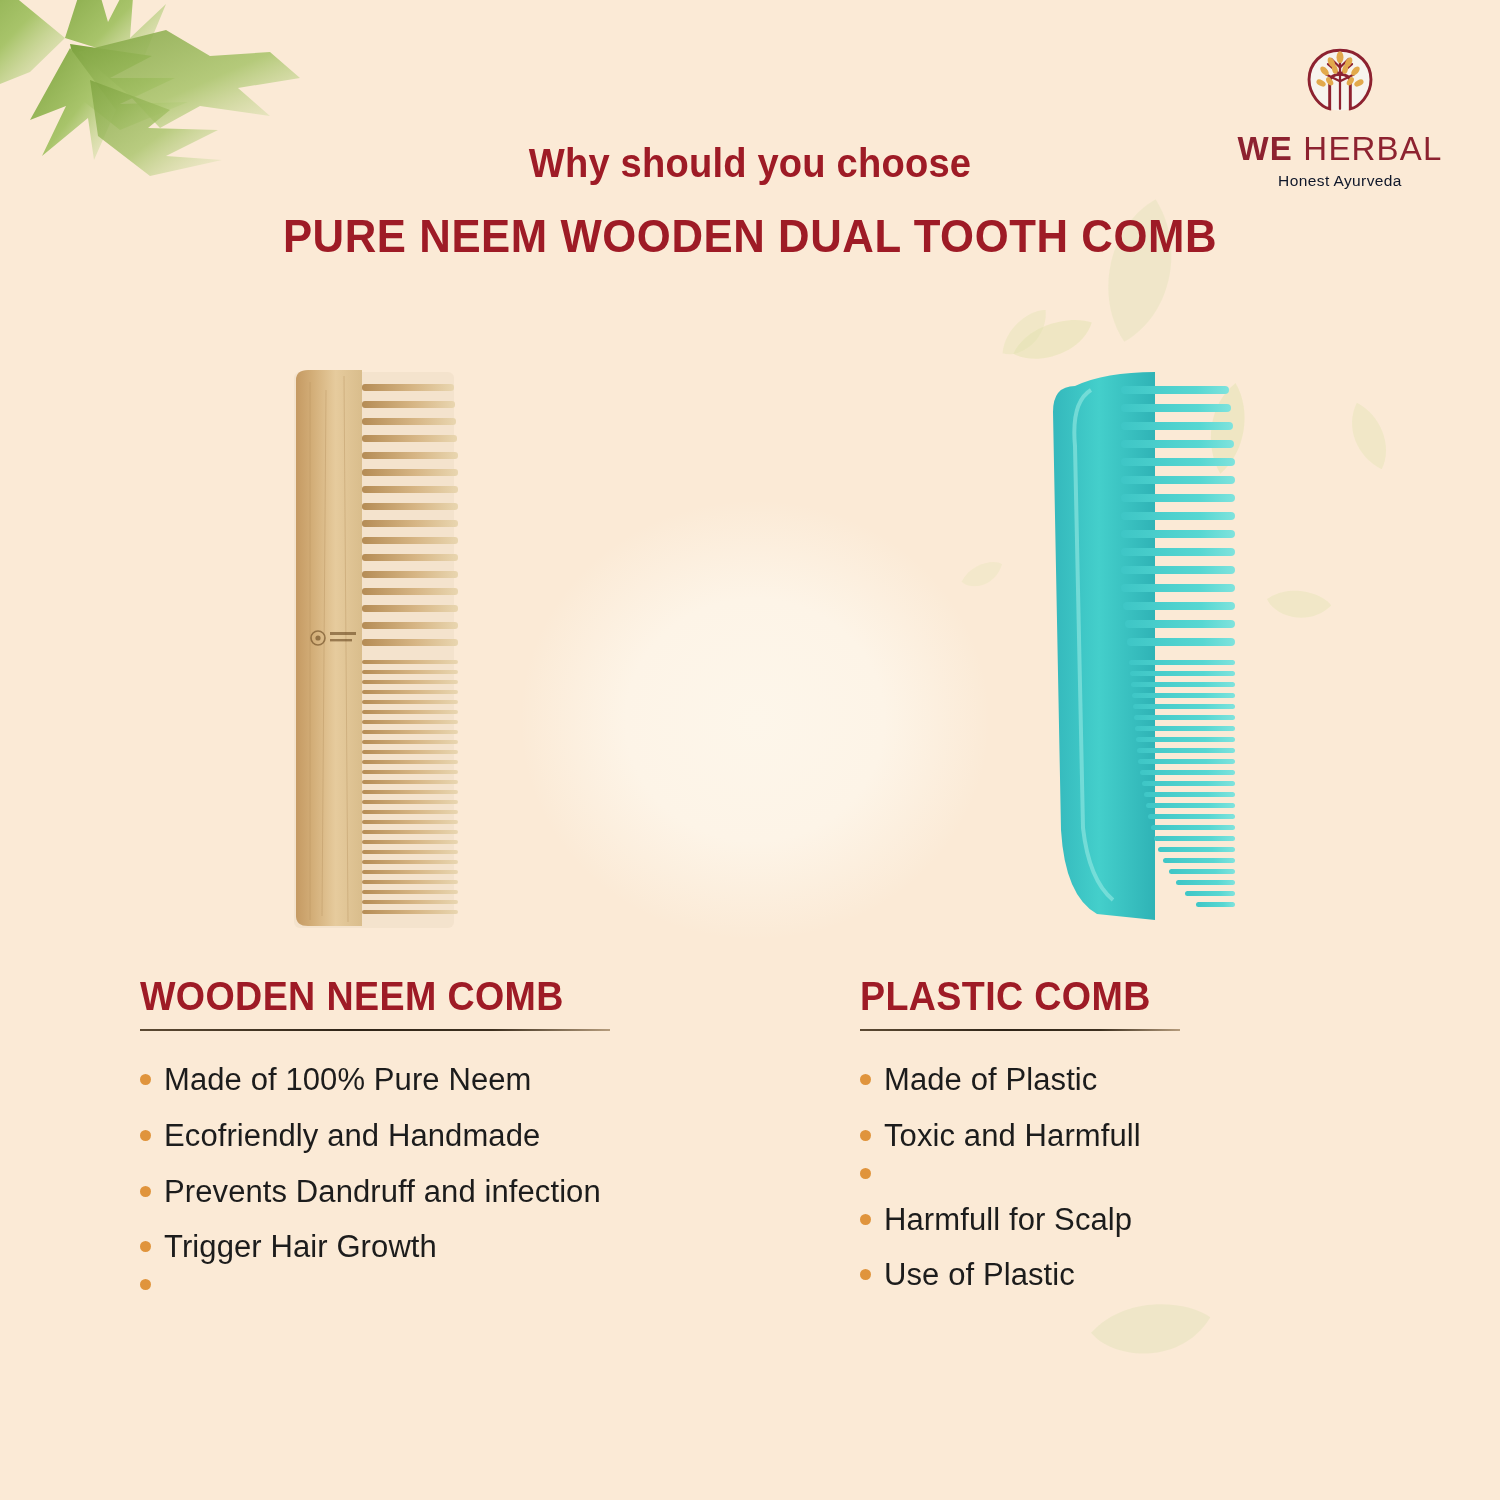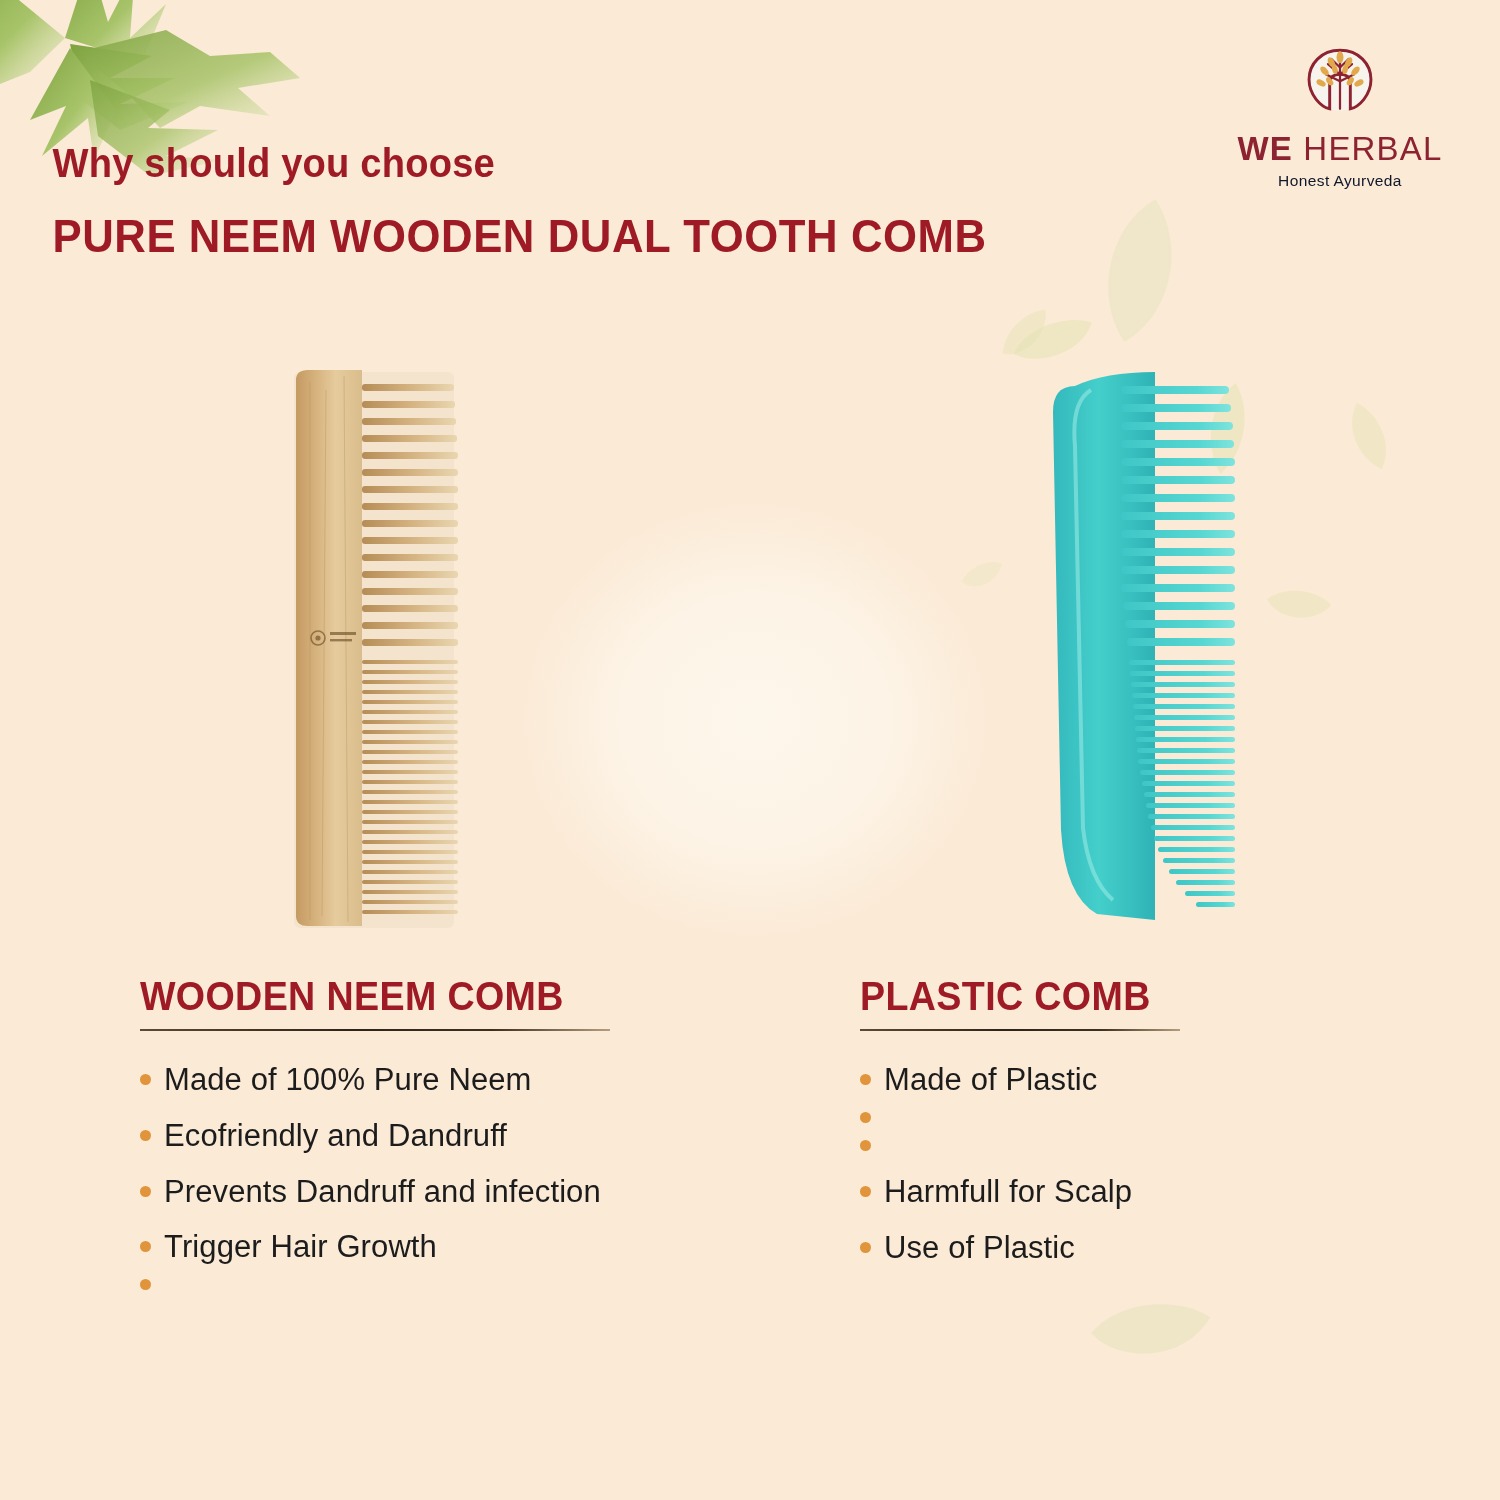--- a/index.html
+++ b/index.html
@@ -71,21 +71,21 @@
     color: #0f172a;
     letter-spacing: .4px;
   }
 
   
   .title-block {
     position: absolute;
     left: 0;
     top: 140px;
     width: 1500px;
-    text-align: left;
+    text-align: center;
   }
   .title-small {
     font-size: 41px;
     font-weight: 800;
     color: #9e1b26;
     letter-spacing: .2px;
     line-height: 1.15;
     font-stretch: condensed;
     transform: scaleX(.93);
   }
@@ -426,21 +426,21 @@
     <div class="col col-left">
       <div class="col-head">WOODEN NEEM COMB</div>
       <div class="col-rule"></div>
       <ul class="feature-list">
         <li class="feature-item">
           <span class="bullet"></span>
           <span class="feature-text">Made of 100% Pure Neem</span>
         </li>
         <li class="feature-item">
           <span class="bullet"></span>
-          <span class="feature-text">Ecofriendly and Dandruff</span>
+          <span class="feature-text">Ecofriendly and Handmade</span>
         </li>
         <li class="feature-item">
           <span class="bullet"></span>
           <span class="feature-text">Prevents Dandruff and infection</span>
         </li>
         <li class="feature-item">
           <span class="bullet"></span>
           <span class="feature-text">Trigger Hair Growth</span>
         </li>
         <li class="feature-item">
@@ -452,20 +452,21 @@
     <div class="col col-right">
       <div class="col-head">PLASTIC COMB</div>
       <div class="col-rule"></div>
       <ul class="feature-list">
         <li class="feature-item">
           <span class="bullet"></span>
           <span class="feature-text">Made of Plastic</span>
         </li>
         <li class="feature-item">
           <span class="bullet"></span>
+          <span class="feature-text">Toxic and Harmfull</span>
         </li>
         <li class="feature-item">
           <span class="bullet"></span>
         </li>
         <li class="feature-item">
           <span class="bullet"></span>
           <span class="feature-text">Harmfull for Scalp</span>
         </li>
         <li class="feature-item">
           <span class="bullet"></span>

